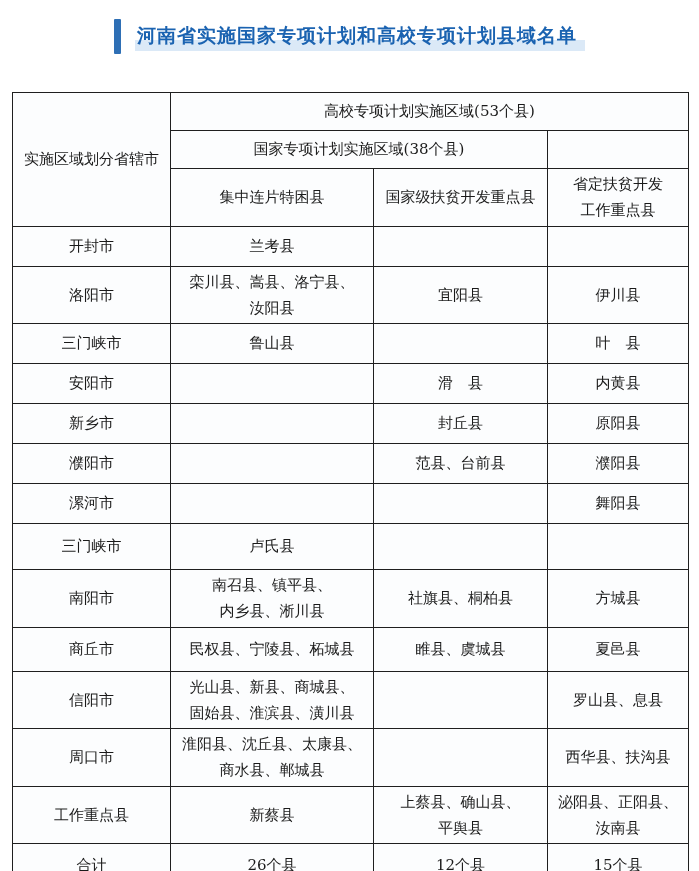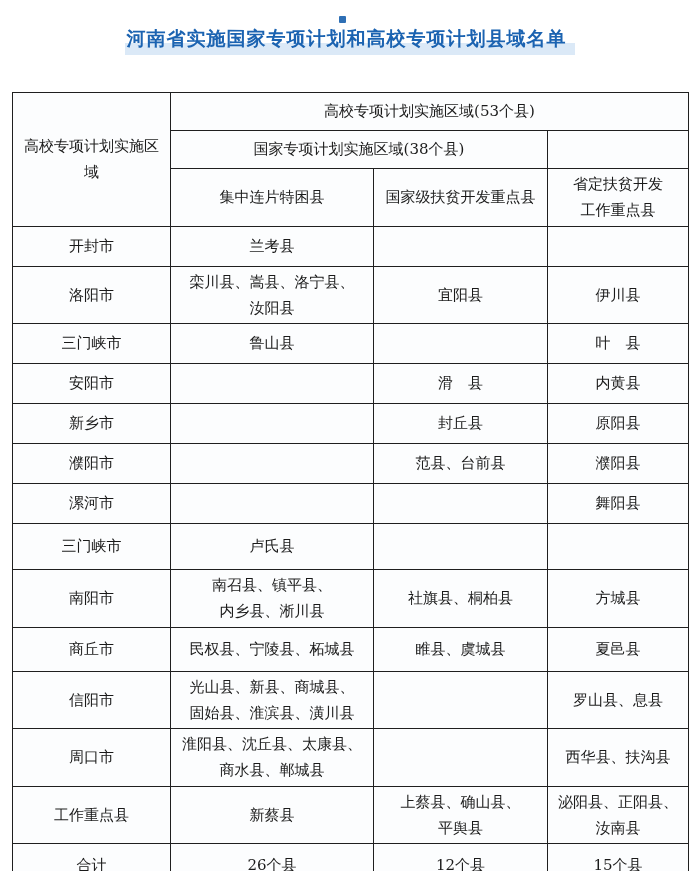--- a/index.html
+++ b/index.html
@@ -9,21 +9,20 @@
     font-family: "DejaVu Serif", "Liberation Serif", serif;
     color: #1a1a1a;
     overflow: hidden;
   }
   .title-wrap {
     display: flex;
     align-items: center;
     justify-content: center;
     margin-top: 16px;
     height: 40px;
-    flex-direction: column;
   }
   .title-bar {
     display: inline-block;
     width: 7px;
     height: 35px;
     background: var(--accent-bar, #2e6fb5);
     margin-right: 14px;
     border-radius: 1px;
   }
   .title-text {
@@ -76,21 +75,21 @@
 
 <table class="main">
   <colgroup>
       <col class="c1">
       <col class="c2">
       <col class="c3">
       <col class="c4">
     </colgroup>
   <tbody>
       <tr class="hr1">
-    <th rowspan="3">高校专项计划实施区域</th>
+    <th rowspan="3">实施区域划分省辖市</th>
     <th colspan="3">高校专项计划实施区域(53个县)</th>
   </tr>
   <tr class="hr2">
     <th colspan="2">国家专项计划实施区域(38个县)</th>
     <th></th>
   </tr>
   <tr class="hr3">
     <th>集中连片特困县</th>
     <th>国家级扶贫开发重点县</th>
     <th>省定扶贫开发

